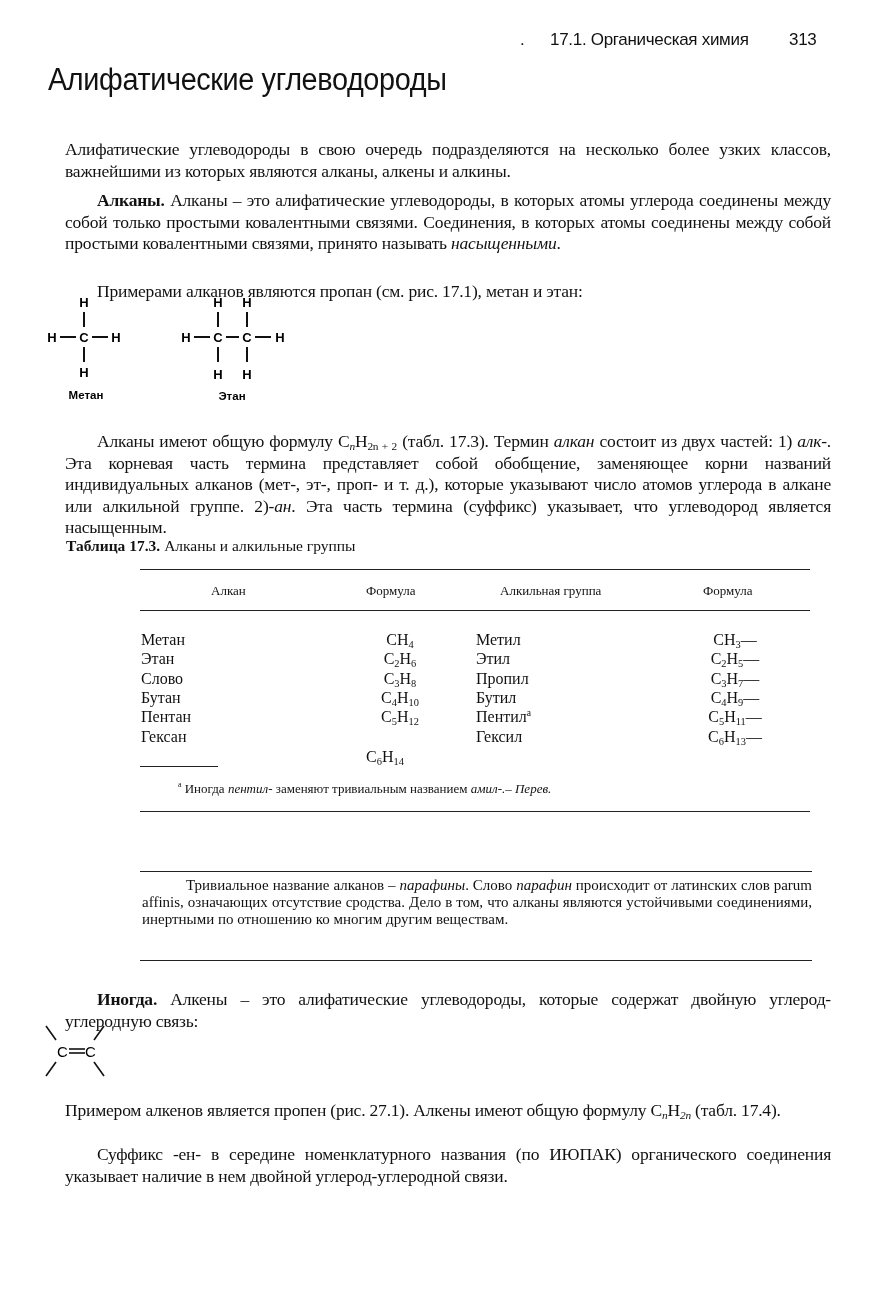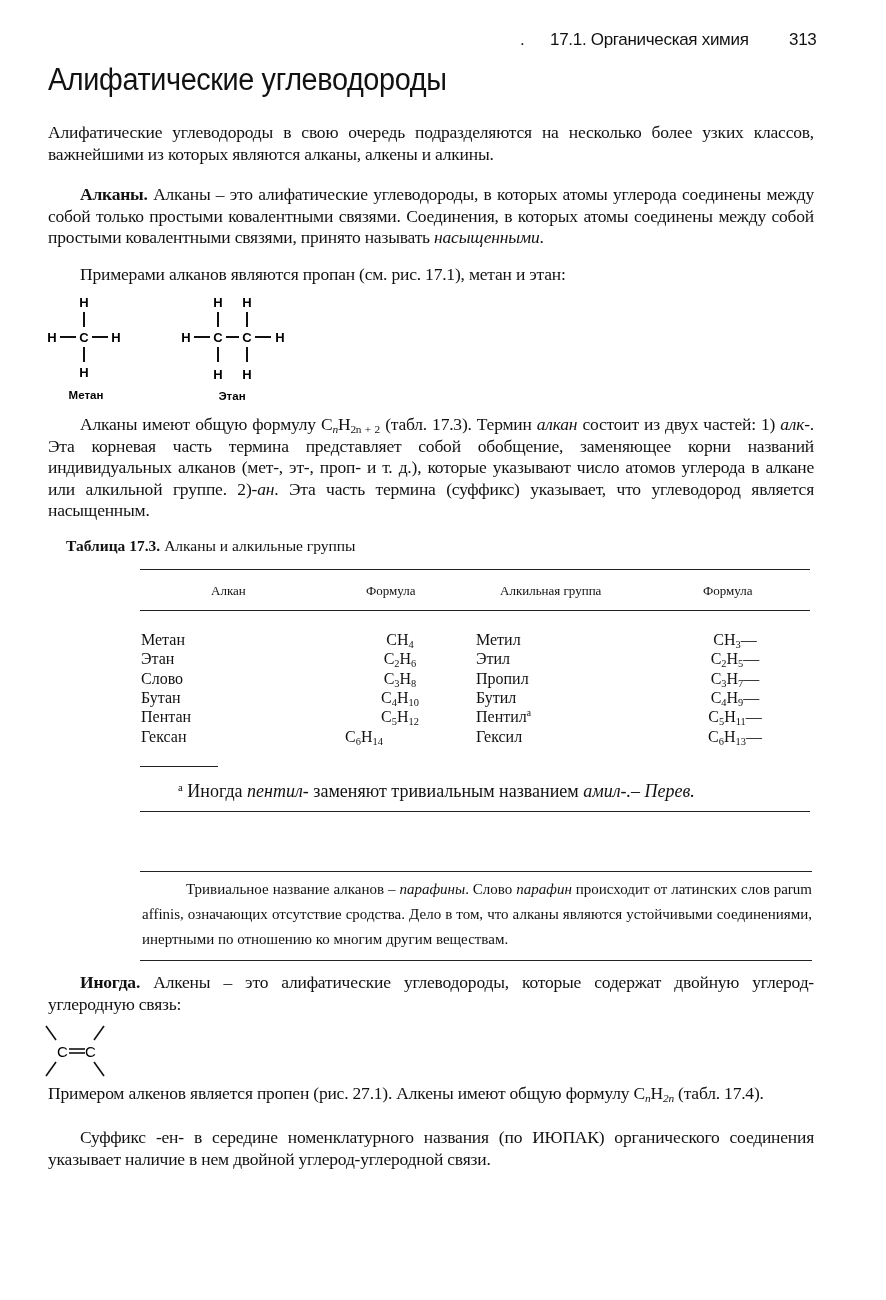--- a/index.html
+++ b/index.html
@@ -15,21 +15,21 @@
   }
   .running-head .dot { position: absolute; left: 0; top: 0; }
   .running-head .section { position: absolute; left: 30px; top: 0; font-stretch: condensed; }
   .running-head .pageno { position: absolute; left: 269px; top: 0; }
   h1.title {
     top: 62px; left: 48px; margin: 0;
     font-family: "Liberation Sans", sans-serif; font-weight: normal;
     font-size: 31px; letter-spacing: -0.4px; transform: scaleX(0.93); transform-origin: left;
   }
   .para {
-    left: 48px; width: 766px; margin: 0;
+    left: 48px; width: 766px; margin: 17px;
     font-size: 17.5px; line-height: 21.5px; text-align: justify;
     letter-spacing: -0.2px;
   }
   .indent { text-indent: 32px; }
   .bold { font-weight: bold; }
   .it { font-style: italic; }
   sub { font-size: 65%; vertical-align: -3px; line-height: 0; }
   sup { font-size: 60%; vertical-align: 6px; line-height: 0; }
 
   .struct {
@@ -38,40 +38,40 @@
   .struct-label {
     font-family: "Liberation Sans", sans-serif; font-weight: bold; font-size: 11.5px;
   }
 
   .table-caption { top: 537px; left: 66px; font-size: 15.5px; }
   .rule { position: absolute; height: 0; border-top: 1.5px solid #222; }
   .th {
     font-size: 13px; top: 583px;
   }
   .cell { font-size: 16px; line-height: 19px; }
-  .footnote-text { top: 781px; left: 178px; font-size: 18px; }
+  .footnote-text { top: 781px; left: 178px; font-size: 13px; }
   .box-text {
     top: 877px; left: 142px; width: 670px;
-    font-size: 15px; line-height: 25px; text-align: justify; text-indent: 44px;
+    font-size: 15px; line-height: 17px; text-align: justify; text-indent: 44px;
   }
 </style>
 </head>
 <body>
 
 <div class="abs running-head">
   <span class="dot">.</span>
   <span class="section">17.1. Органическая химия</span>
   <span class="pageno">313</span>
 </div>
 
 <h1 class="abs title">Алифатические углеводороды</h1>
 
 <p class="abs para" style="top:122px;">Алифатические углеводороды в свою очередь подразделяются на несколько более узких классов, важнейшими из которых являются алканы, алкены и алкины.</p>
 
-<p class="abs para indent" style="top:184px;">
+<p class="abs para indent" style="top:173px;">
   <span class="bold">Алканы.</span><span> Алканы – это алифатические углеводороды, в которых атомы углерода соединены между собой только простыми ковалентными связями. Соединения, в которых атомы соединены между собой простыми ковалентными связями, принято называть </span><span class="it">насыщенными</span><span>.</span>
 </p>
 <p class="abs para indent" style="top:264px;">Примерами алканов являются пропан (см. рис. 17.1), метан и этан:</p>
 
 <svg class="abs" style="top:292px;left:40px;" width="270" height="115">
   <g>
     <text class="struct" x="44" y="15" text-anchor="middle">H</text>
     <line x1="44" y1="20" x2="44" y2="35" stroke="#111" stroke-width="2"></line>
     <text class="struct" x="12" y="50" text-anchor="middle">H</text>
     <line x1="20" y1="45" x2="36" y2="45" stroke="#111" stroke-width="2"></line>
@@ -142,21 +142,21 @@
       <div class="cell" style="position: absolute; left: 690px; width: 90px; text-align: center;"><span>C</span><sub>4</sub><span>H</span><sub>9</sub><span>—</span></div>
     </div>
     <div style="position: absolute; left: 0px; top: 77.2px; width: 886px; height: 19px;">
       <div class="cell" style="position: absolute; left: 141px;">Пентан</div>
       <div class="cell" style="position: absolute; left: 345px; width: 110px; text-align: center;"><span>C</span><sub>5</sub><span>H</span><sub>12</sub></div>
       <div class="cell" style="position: absolute; left: 476px;"><span>Пентил</span><sup>а</sup></div>
       <div class="cell" style="position: absolute; left: 690px; width: 90px; text-align: center;"><span>C</span><sub>5</sub><span>H</span><sub>11</sub><span>—</span></div>
     </div>
     <div style="position: absolute; left: 0px; top: 96.5px; width: 830px; height: 19px;">
       <div class="cell" style="position: absolute; left: 141px;">Гексан</div>
-      <div class="cell" style="position: absolute; left: 345px; width: 110px; "><span>C</span><sub>6</sub><span>H</span><sub>14</sub></div>
+      <div class="cell" style="position: absolute; left: 330px; width: 110px; text-align: center; margin-top: 20px;"><span>C</span><sub>6</sub><span>H</span><sub>14</sub></div>
       <div class="cell" style="position: absolute; left: 476px;"><span>Гексил</span></div>
       <div class="cell" style="position: absolute; left: 690px; width: 90px; text-align: center;"><span>C</span><sub>6</sub><span>H</span><sub>13</sub><span>—</span></div>
     </div>
   </div>
 
 <div class="rule" style="top:766px;left:140px;width:78px;border-top-width:1px;"></div>
 <div class="abs footnote-text">
   <sup>а</sup><span> Иногда </span><span class="it">пентил-</span><span> заменяют тривиальным названием </span><span class="it">амил-.– Перев.</span>
 </div>
 <div class="rule" style="top:811px;left:140px;width:670px;"></div>

